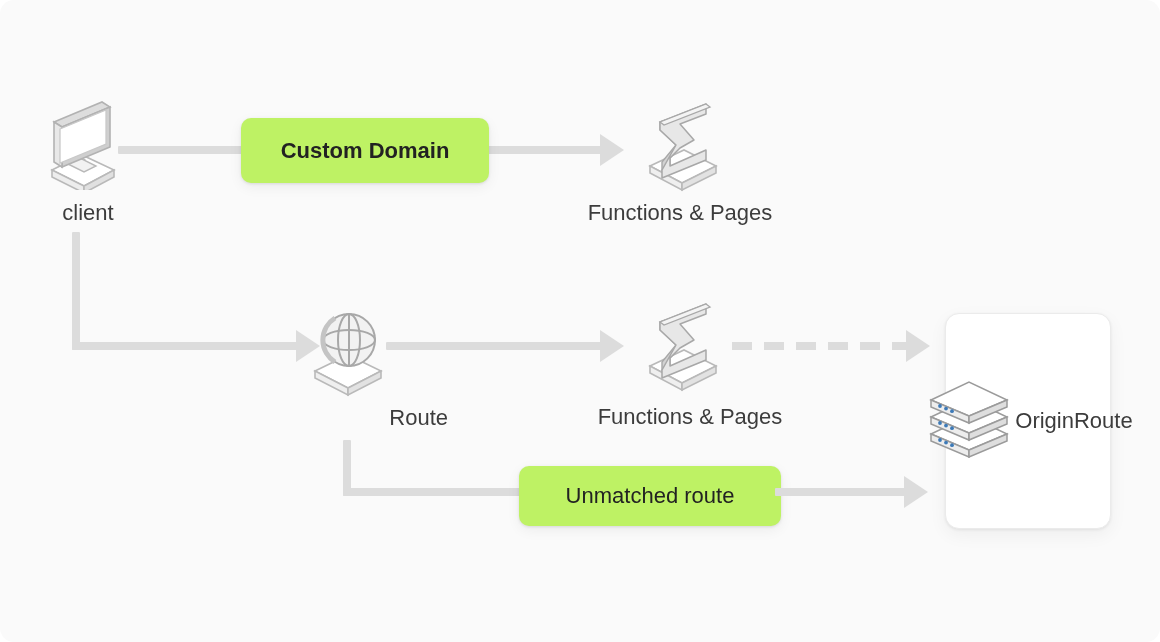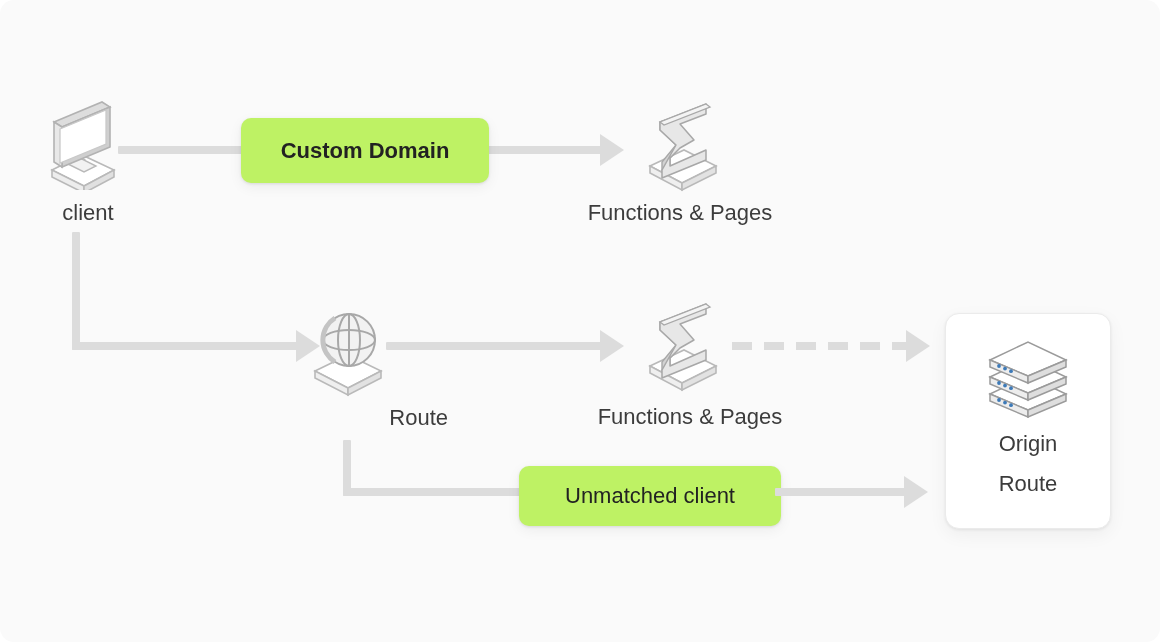--- a/index.html
+++ b/index.html
@@ -68,21 +68,21 @@
   }
 
   
   .card{
     position:absolute;
     background:#ffffff;
     border:1px solid #ebebeb;
     border-radius:14px;
     box-shadow:0 1px 3px rgba(0,0,0,.07), 0 6px 18px rgba(0,0,0,.05);
     display:flex;
-    flex-direction:column;
+    flex-direction:row;
     align-items:center;
     justify-content:center;
     box-sizing:border-box;
   }
   .card .cardline{
     color:#3c3c3c;
     font-size:22px;
     line-height:40px;
     white-space:nowrap;
   }
@@ -173,21 +173,21 @@
   </div>
   <div class="caption" style="left:540px;top:404px;width:300px;">Functions &amp; Pages</div>
 
   <div class="dashline" style="left:732px;top:342px;width:180px;"></div>
   <div class="arrowhead" style="left:906px;top:330px;"></div>
 
   <div class="vline" style="left:343px;top:440px;height:56px;"></div>
   <div class="hline" style="left:343px;top:488px;width:186px;"></div>
 
   <div class="pill" style="left:519px;top:466px;width:262px;height:60px;font-size:22px;">
-    <span>Unmatched client</span>
+    <span>Unmatched route</span>
   </div>
 
   <div class="hline" style="left:775px;top:488px;width:132px;"></div>
   <div class="arrowhead" style="left:904px;top:476px;"></div>
 
   <div class="card" style="left:945px;top:313px;width:166px;height:216px;">
     <div class="icon" style="position:relative;width:92px;height:80px;margin-bottom:6px;">
       <svg width="92" height="80" viewBox="0 0 92 80">
 
         <polygon points="8,56 46,38 84,56 46,72" fill="#ffffff" stroke="#9b9b9b" stroke-width="1.5"></polygon>

